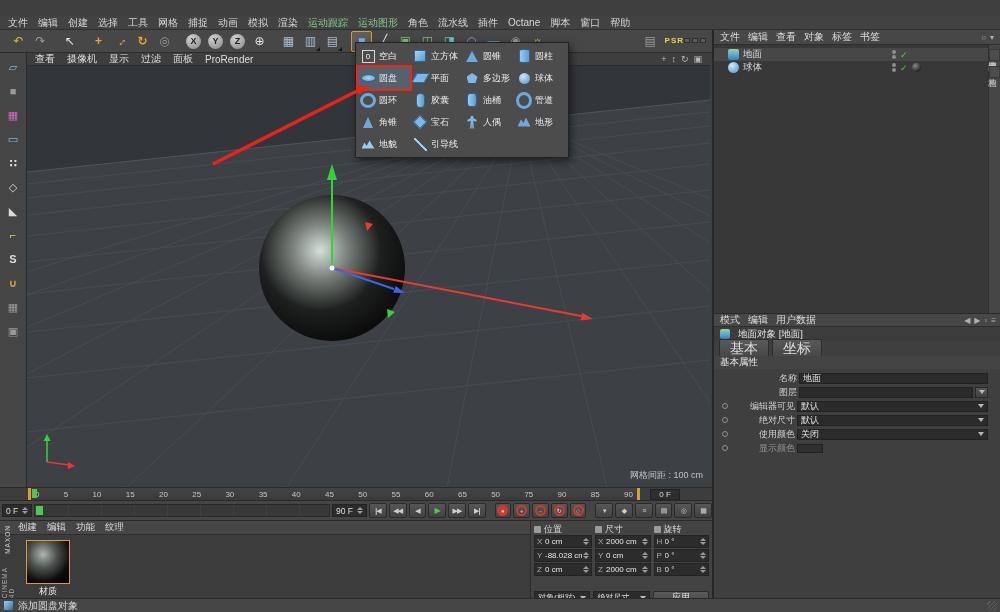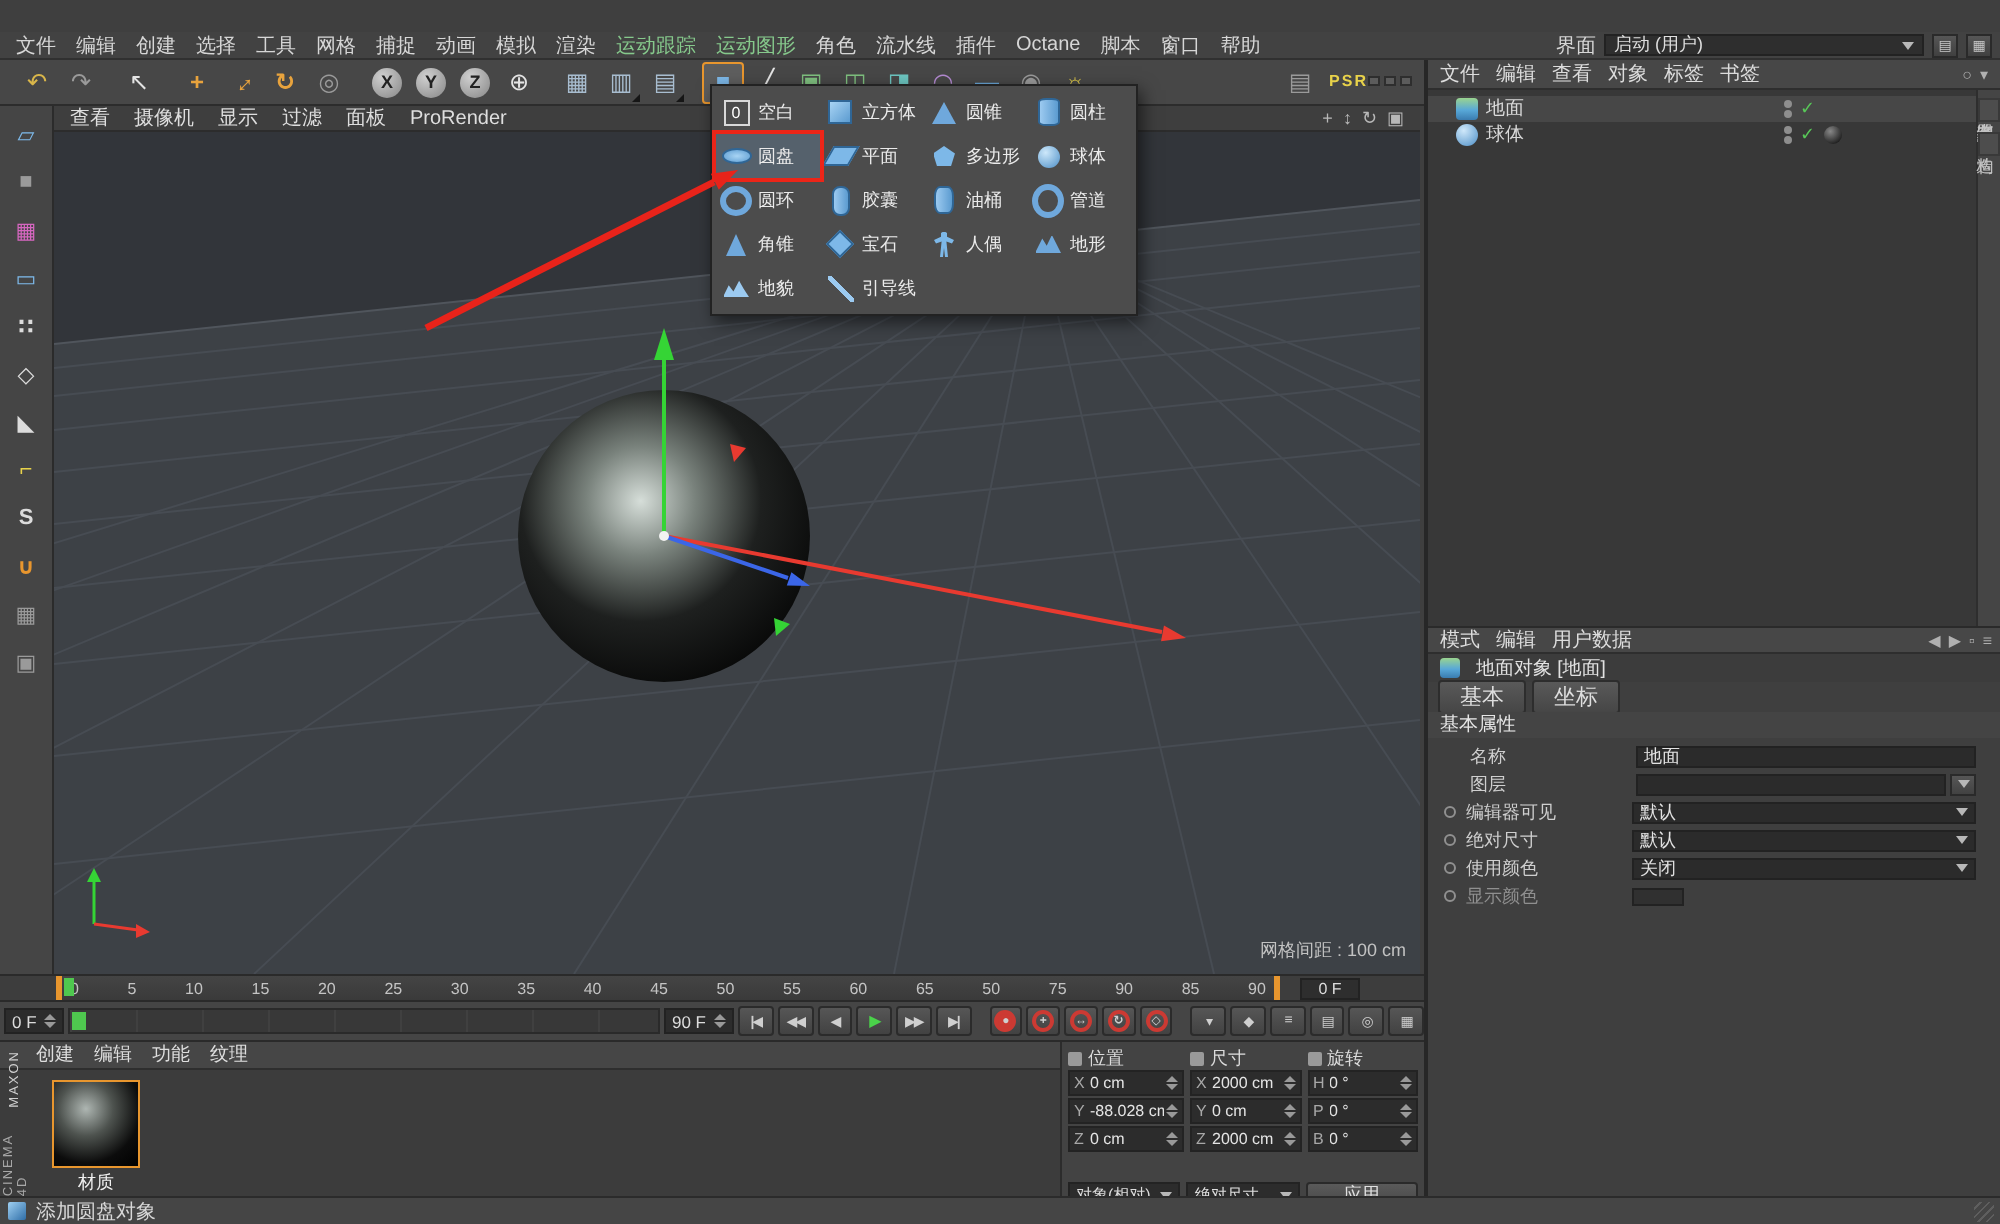--- a/index.html
+++ b/index.html
@@ -104,28 +104,28 @@
   .am-header{position:absolute;left:0;top:283px;width:288px;height:14px;background:#474747;
     border-top:1px solid #2a2a2a;border-bottom:1px solid #2e2e2e;
     display:flex;align-items:center;gap:8px;padding:0 6px;font-size:10px;color:#dcdcdc}
   .am-hicons{margin-left:auto;display:flex;gap:4px}
   .am-hic{font-size:8px;color:#b0b0b0}
   .am-title{position:absolute;left:0;top:297px;width:288px;height:14px;background:#3c3c3c;
     display:flex;align-items:center;gap:4px;padding:0 6px;font-size:9.5px;color:#e2e2e2}
   .am-title .obj-ico{width:10px;height:10px}
   .am-tabs{position:absolute;left:0;top:311px;width:288px;height:15px;display:flex;align-items:center;gap:3px;padding:0 5px}
   .am-tab{padding:0 10px;background:linear-gradient(#595959,#464646);border:1px solid #2d2d2d;border-radius:2px;
-    font-size:11px;color:#dedede}
+    font-size:14px;color:#dedede}
   .am-section{position:absolute;left:0;top:326px;width:288px;height:13px;display:flex;align-items:center;
     padding-left:6px;font-size:9.5px;color:#e6e6e6;background:#444}
   .am-rows{position:absolute;left:0;top:341px;width:288px}
   .am-row{height:14px;display:flex;align-items:center;padding-right:14px}
   .key-ring{width:6px;height:6px;border:1px solid #909090;border-radius:50%;margin:0 5px 0 8px;flex:none}
   .ring-gap{width:21px;flex:none}
-  .row-label{width:62px;margin-right:21px;font-size:9px;color:#cfcfcf;white-space:nowrap;flex:none}
+  .row-label{width:62px;text-align:right;margin-right:2px;font-size:9px;color:#cfcfcf;white-space:nowrap;flex:none}
   .row-label.dim{color:#8f8f8f}
   .fld{flex:1;height:11px;background:#2b2b2b;border:1px solid #222;display:flex;align-items:center;
     justify-content:space-between;padding:0 3px}
   .fld-text{font-size:9px;color:#e2e2e2;white-space:nowrap}
   .side-btn{width:13px;height:11px;margin-left:2px;background:linear-gradient(#565656,#424242);
     border:1px solid #2a2a2a;display:flex;align-items:center;justify-content:center;flex:none}
   .color-swatch{width:26px;height:9px;background:#303030;border:1px solid #222}
 
   
   .ruler{position:absolute;left:0;top:487px;width:712px;height:14px;background:#3d3d3d;
@@ -248,29 +248,20 @@
       <span class="menu-item">渲染</span>
       <span class="menu-item m-green">运动跟踪</span>
       <span class="menu-item m-green">运动图形</span>
       <span class="menu-item">角色</span>
       <span class="menu-item">流水线</span>
       <span class="menu-item">插件</span>
       <span class="menu-item">Octane</span>
       <span class="menu-item">脚本</span>
       <span class="menu-item">窗口</span>
       <span class="menu-item">帮助</span>
-    <span class="iface">
-      <span class="iface-label">界面</span>
-      <span class="iface-dd">
-        <span>启动 (用户)</span>
-          <i class="tri"></i>
-      </span>
-      <span class="mini-tile">▤</span>
-      <span class="mini-tile">▦</span>
-    </span>
   </div>
 
   <div class="toolbar">
     <span class="ticon c-undo">
         <b class="g">↶</b>
       </span>
       <span class="ticon c-dim">
         <b class="g">↷</b>
       </span>
       <span class="ticon sep">

